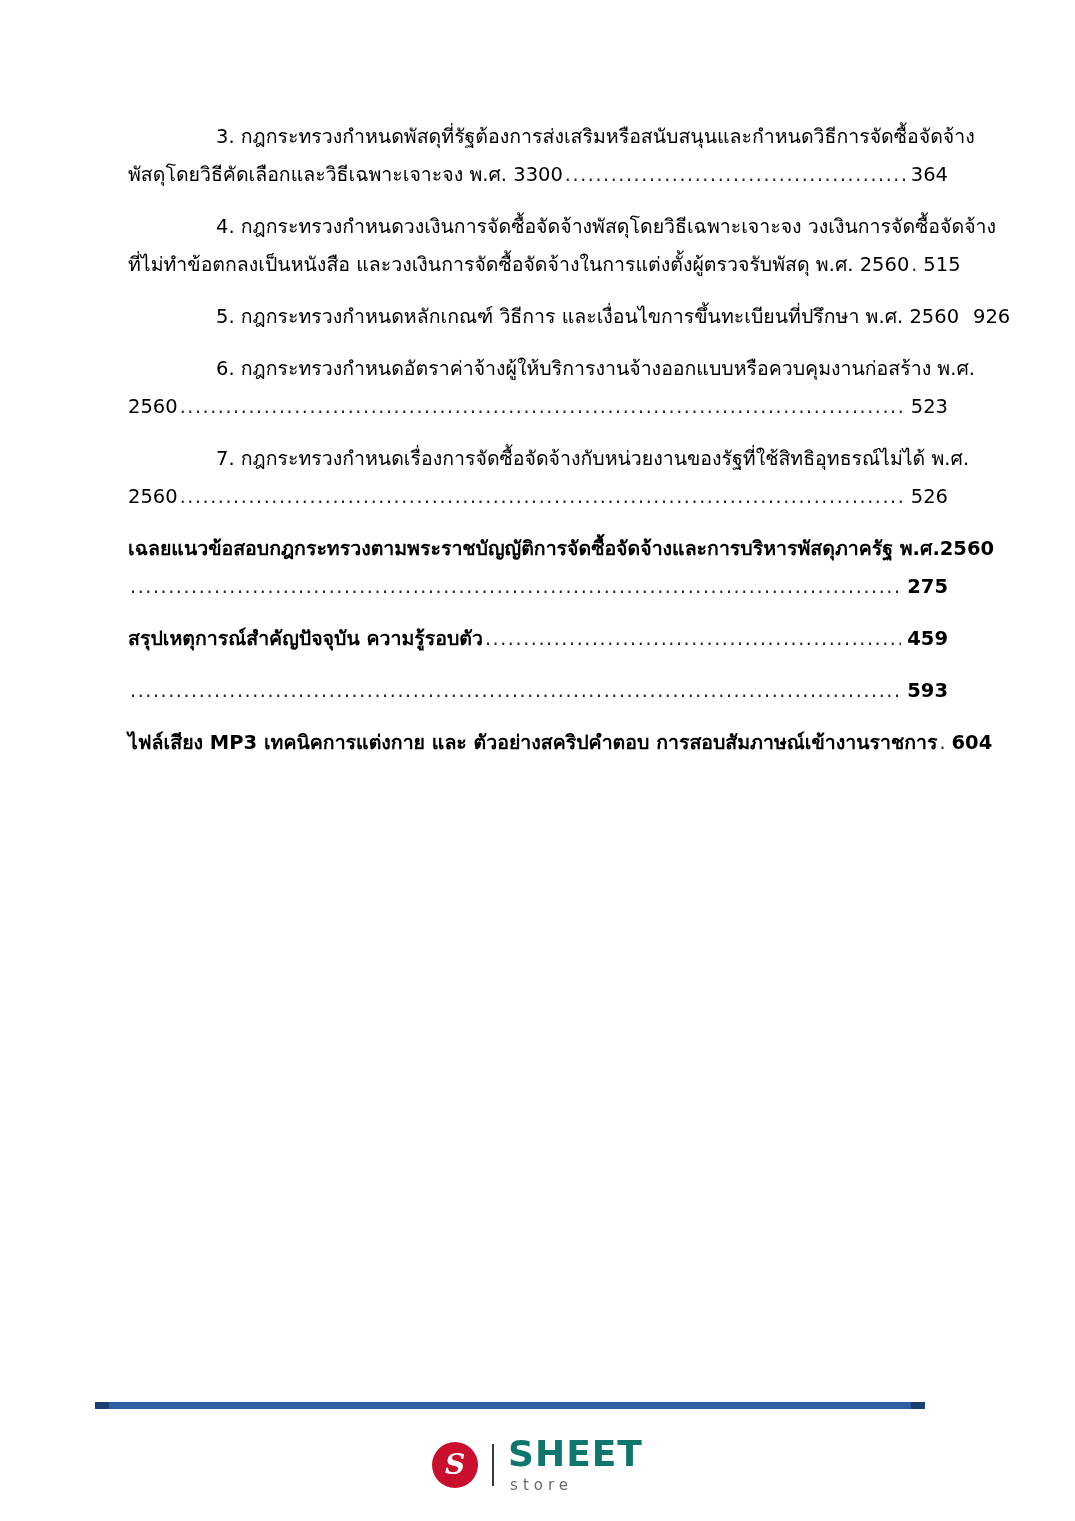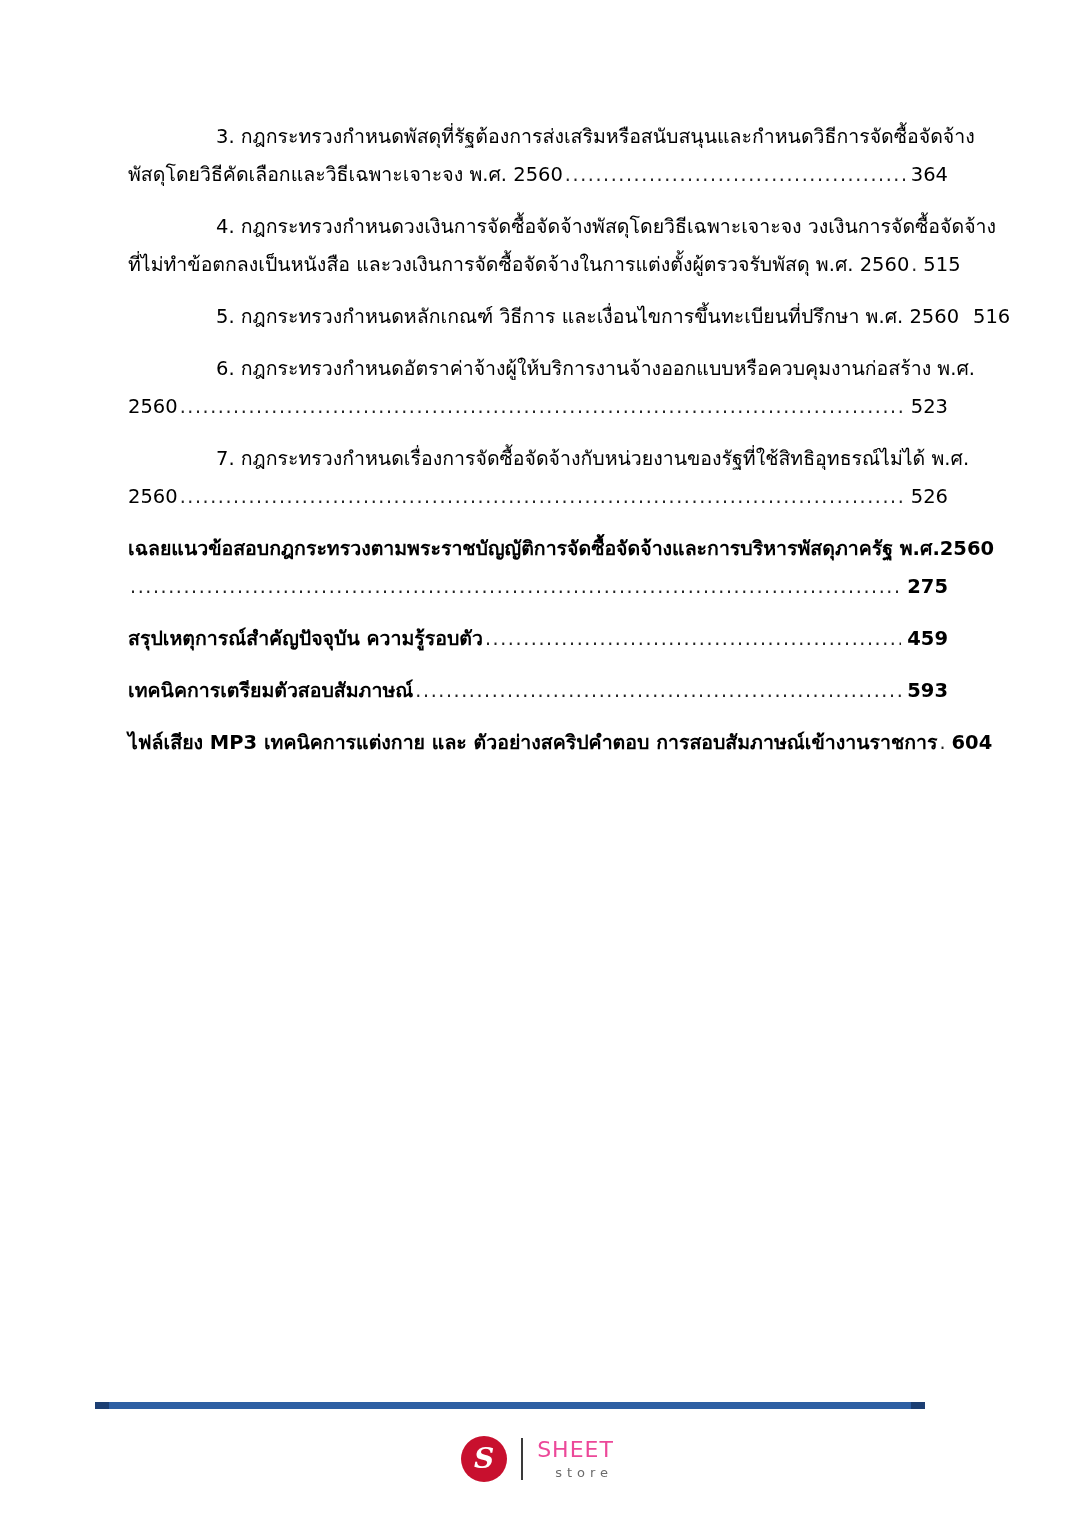--- a/index.html
+++ b/index.html
@@ -137,65 +137,65 @@
     background: #3a3a3a;
     margin: 0 14px;
   }
   .logo-text {
     display: flex;
     flex-direction: column;
     justify-content: center;
   }
   .logo-main {
     font-family: "DejaVu Sans", sans-serif;
-    font-size: 22px;
-    font-weight: normal;
+    font-size: 36px;
+    font-weight: bold;
     letter-spacing: 1px;
-    color: #ec4899;
+    color: #0f766e;
     line-height: 1;
   }
   .logo-sub {
     font-family: "DejaVu Sans", sans-serif;
-    font-size: 13px;
+    font-size: 15px;
     letter-spacing: 5px;
     color: #6b6b6b;
     margin-top: 4px;
-    margin-left: 18px;
+    margin-left: 2px;
   }
 </style>
 </head>
 <body>
 
 <div class="page">
 
   <div class="content">
 
     <div class="toc-entry indented">
       <span class="line line1 first-line-indent">3. กฎกระทรวงกำหนดพัสดุที่รัฐต้องการส่งเสริมหรือสนับสนุนและกำหนดวิธีการจัดซื้อจัดจ้าง</span>
       <div class="leader-row">
-        <span class="txt">พัสดุโดยวิธีคัดเลือกและวิธีเฉพาะเจาะจง พ.ศ. 2560</span>
+        <span class="txt">พัสดุโดยวิธีคัดเลือกและวิธีเฉพาะเจาะจง พ.ศ. 3300</span>
         <span class="dots">..................................................................................................................................</span>
         <span class="pg">364</span>
       </div>
     </div>
 
     <div class="toc-entry indented spaced">
       <span class="line line1 first-line-indent">4. กฎกระทรวงกำหนดวงเงินการจัดซื้อจัดจ้างพัสดุโดยวิธีเฉพาะเจาะจง วงเงินการจัดซื้อจัดจ้าง</span>
       <div class="leader-row">
         <span class="txt">ที่ไม่ทำข้อตกลงเป็นหนังสือ และวงเงินการจัดซื้อจัดจ้างในการแต่งตั้งผู้ตรวจรับพัสดุ พ.ศ. 2560</span>
         <span class="dots">..................................................................................................................................</span>
         <span class="pg">515</span>
       </div>
     </div>
 
     <div class="toc-entry indented spaced">
       <div class="leader-row nodots">
         <span class="txt first-line-indent">5. กฎกระทรวงกำหนดหลักเกณฑ์ วิธีการ และเงื่อนไขการขึ้นทะเบียนที่ปรึกษา พ.ศ. 2560</span>
         <span class="dots">.....</span>
-        <span class="pg">516</span>
+        <span class="pg">926</span>
       </div>
     </div>
 
     <div class="toc-entry indented spaced">
       <span class="line line1 first-line-indent">6. กฎกระทรวงกำหนดอัตราค่าจ้างผู้ให้บริการงานจ้างออกแบบหรือควบคุมงานก่อสร้าง พ.ศ.</span>
       <div class="leader-row">
         <span class="txt">2560</span>
         <span class="dots">.............................................................................................................................................................................</span>
         <span class="pg">523</span>
       </div>
@@ -223,21 +223,20 @@
     <div class="toc-entry bold-entry spaced">
       <div class="leader-row">
         <span class="txt">สรุปเหตุการณ์สำคัญปัจจุบัน ความรู้รอบตัว</span>
         <span class="dots">..........................................................................................................................................................................</span>
         <span class="pg">459</span>
       </div>
     </div>
 
     <div class="toc-entry bold-entry spaced">
       <div class="leader-row">
-        <span class="txt">เทคนิคการเตรียมตัวสอบสัมภาษณ์</span>
         <span class="dots">..........................................................................................................................................................................</span>
         <span class="pg">593</span>
       </div>
     </div>
 
     <div class="toc-entry bold-entry spaced">
       <div class="leader-row">
         <span class="txt">ไฟล์เสียง MP3 เทคนิคการแต่งกาย และ ตัวอย่างสคริปคำตอบ การสอบสัมภาษณ์เข้างานราชการ</span>
         <span class="dots">.....</span>
         <span class="pg">604</span>

